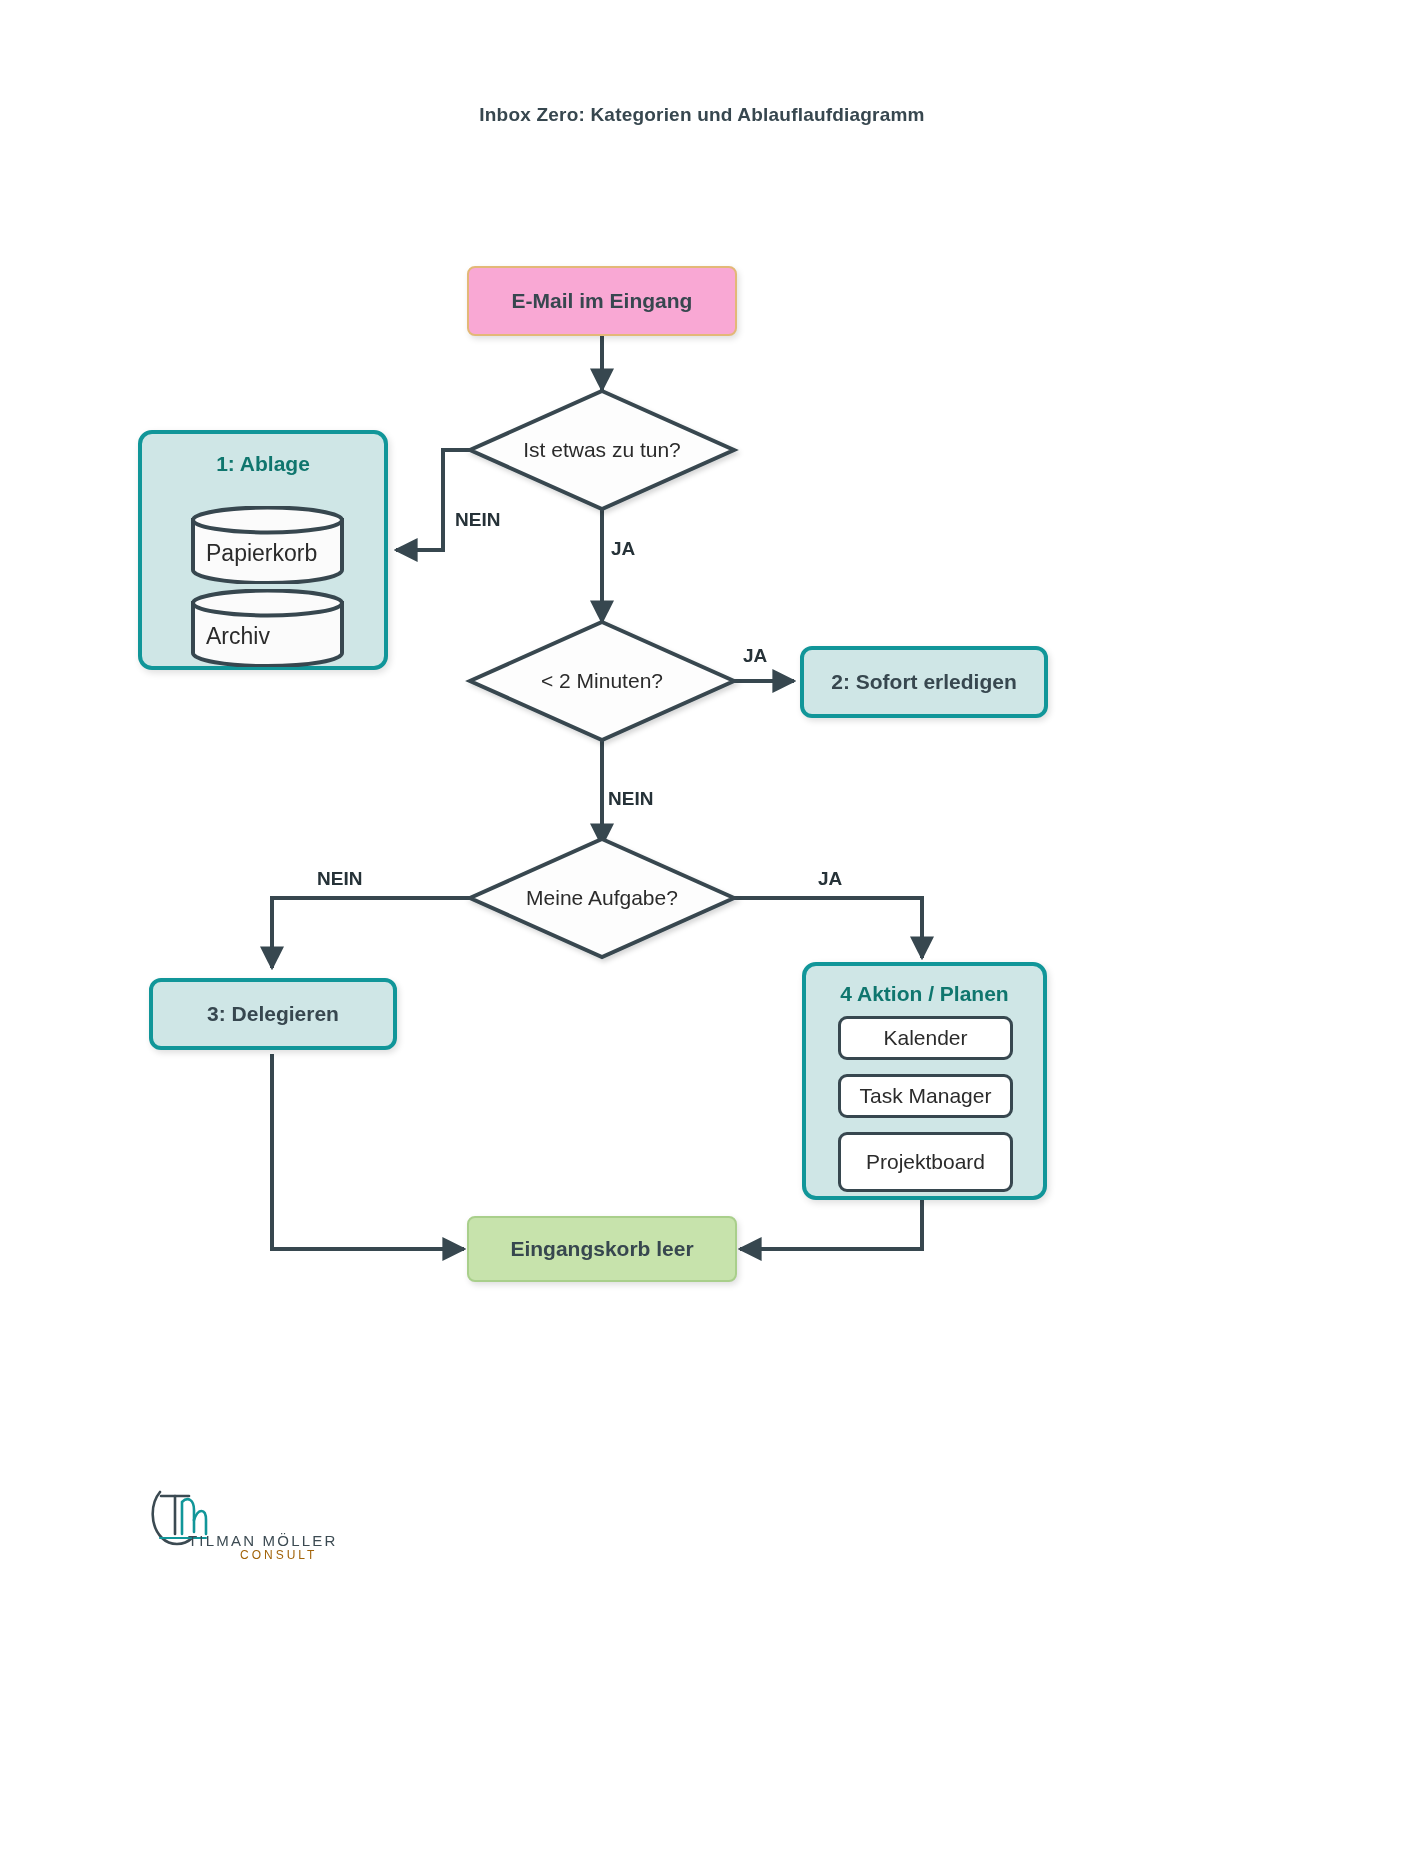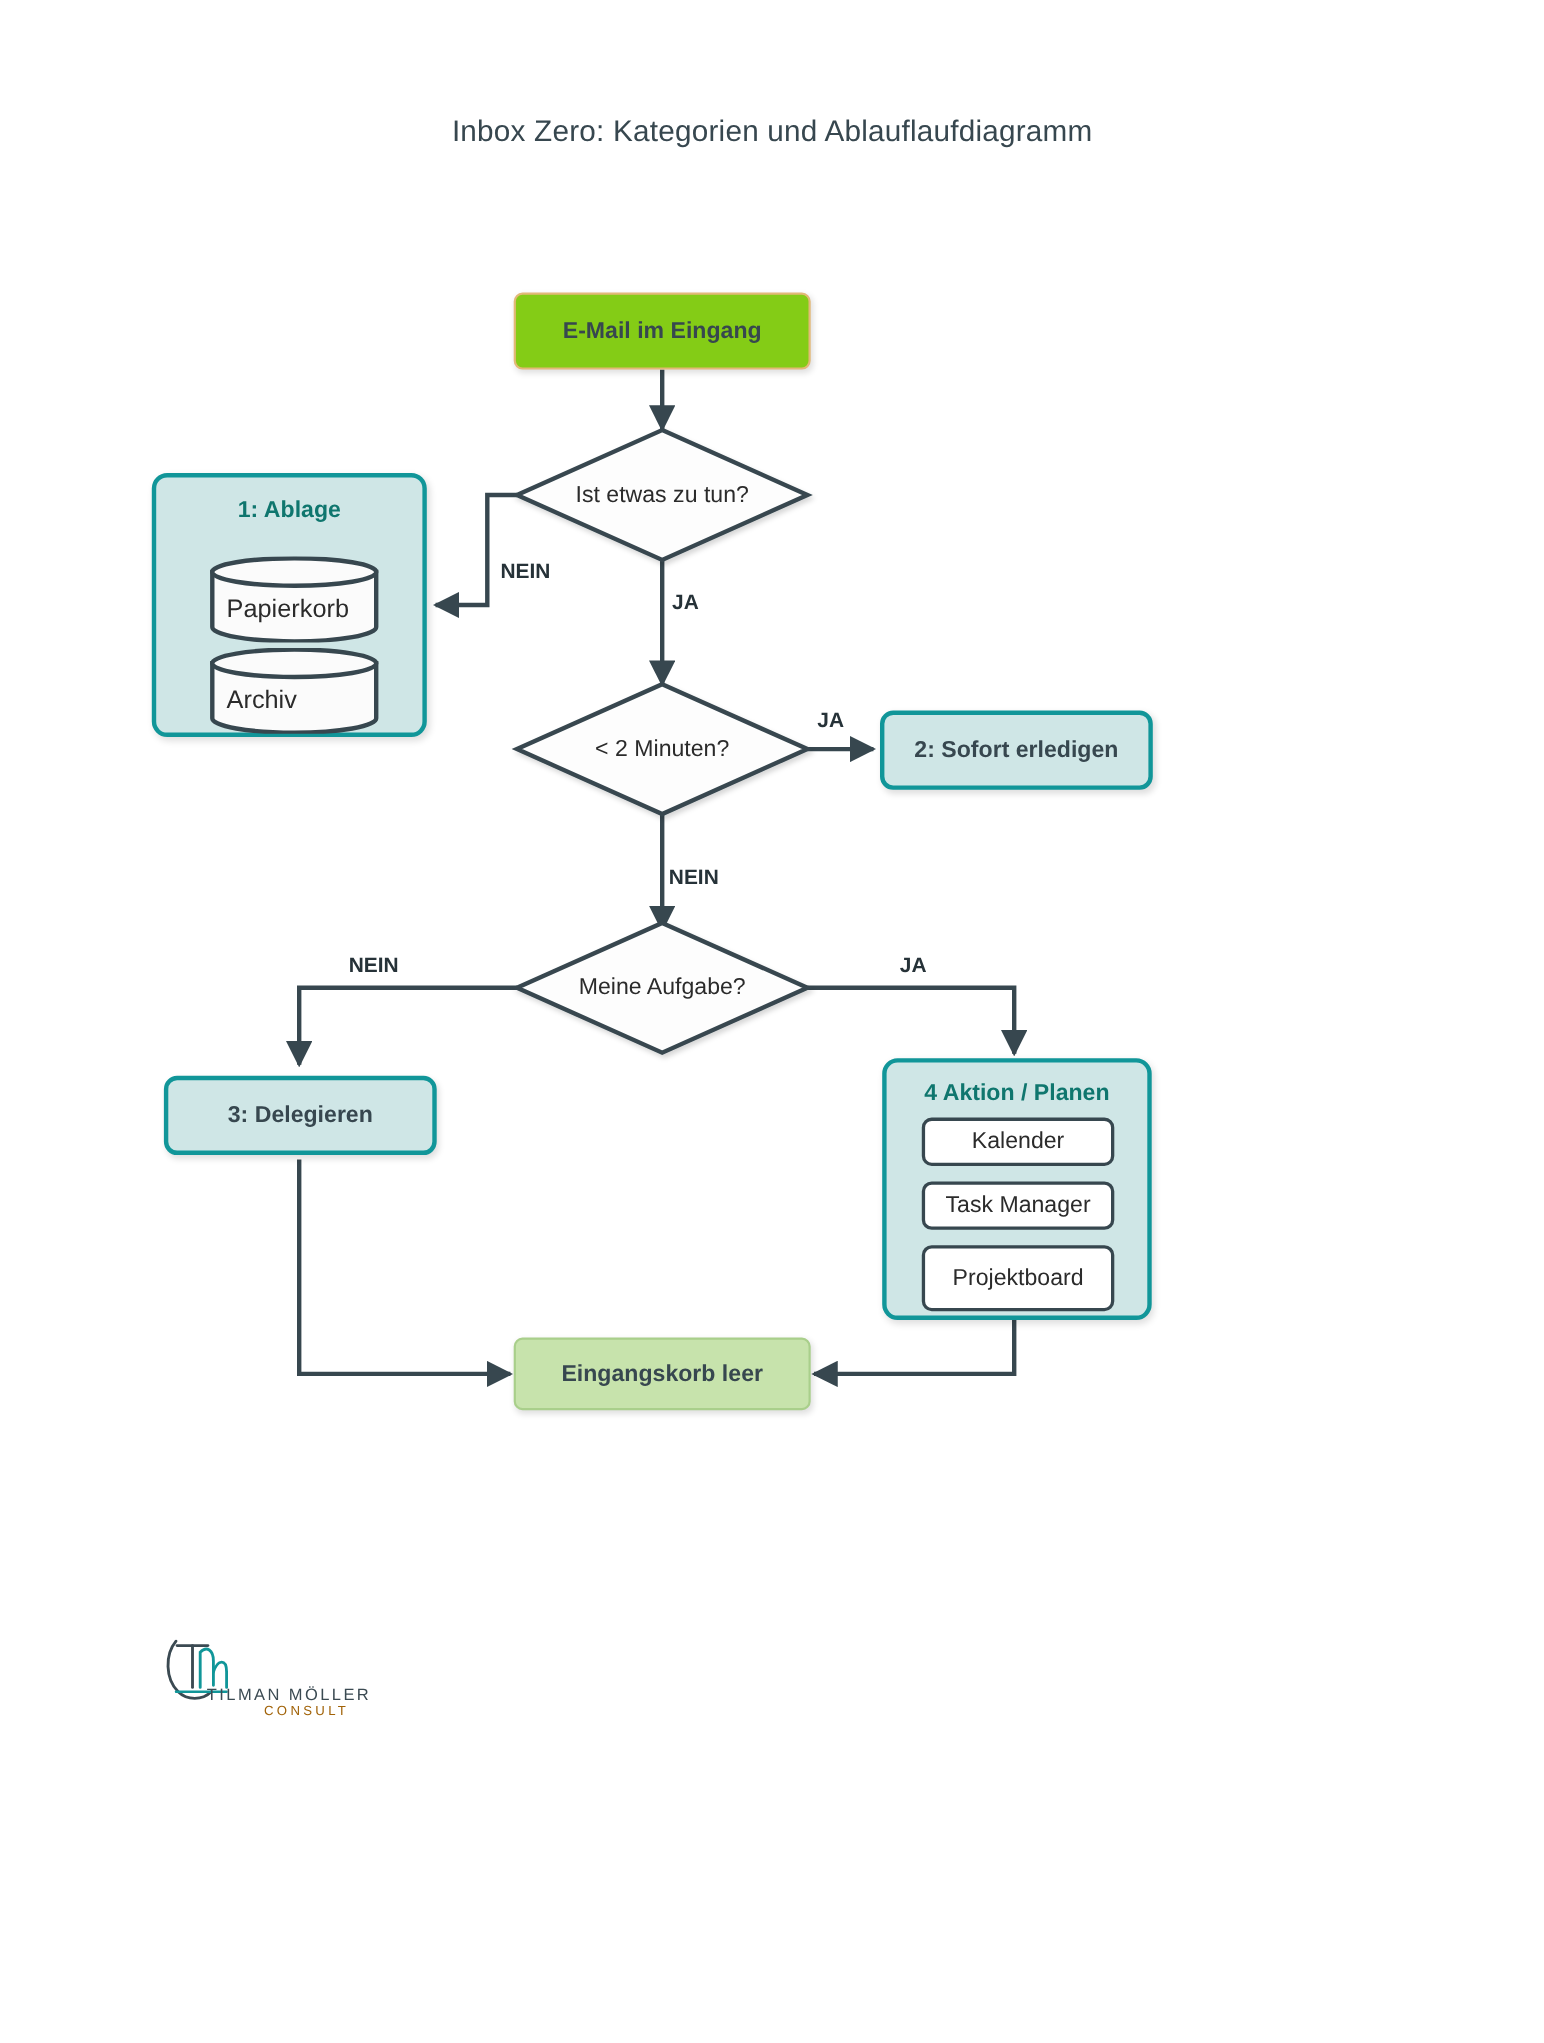--- a/index.html
+++ b/index.html
@@ -15,22 +15,22 @@
     color: #37474f;
     overflow: hidden;
   }
 
   #page-title {
     position: absolute;
     left: 0;
     top: 104px;
     width: 1404px;
     text-align: center;
-    font-size: 27px;
-    font-weight: normal;
+    font-size: 19px;
+    font-weight: bold;
     color: #37474f;
     letter-spacing: 0.2px;
   }
 
   
   .node {
     position: absolute;
     box-sizing: border-box;
     display: flex;
     align-items: center;
@@ -39,21 +39,21 @@
   }
 
   .rect-node {
     border-radius: 8px;
     font-size: 21px;
     font-weight: bold;
     box-shadow: 2px 3px 6px rgba(0,0,0,0.13);
   }
 
   .start-node {
-    background: #84cc16;
+    background: #f9a8d4;
     border: 2px solid #e3b877;
   }
 
   .end-node {
     background: #c7e3ac;
     border: 2px solid #a9cf8b;
   }
 
   .cat-node {
     background: #cfe6e6;

